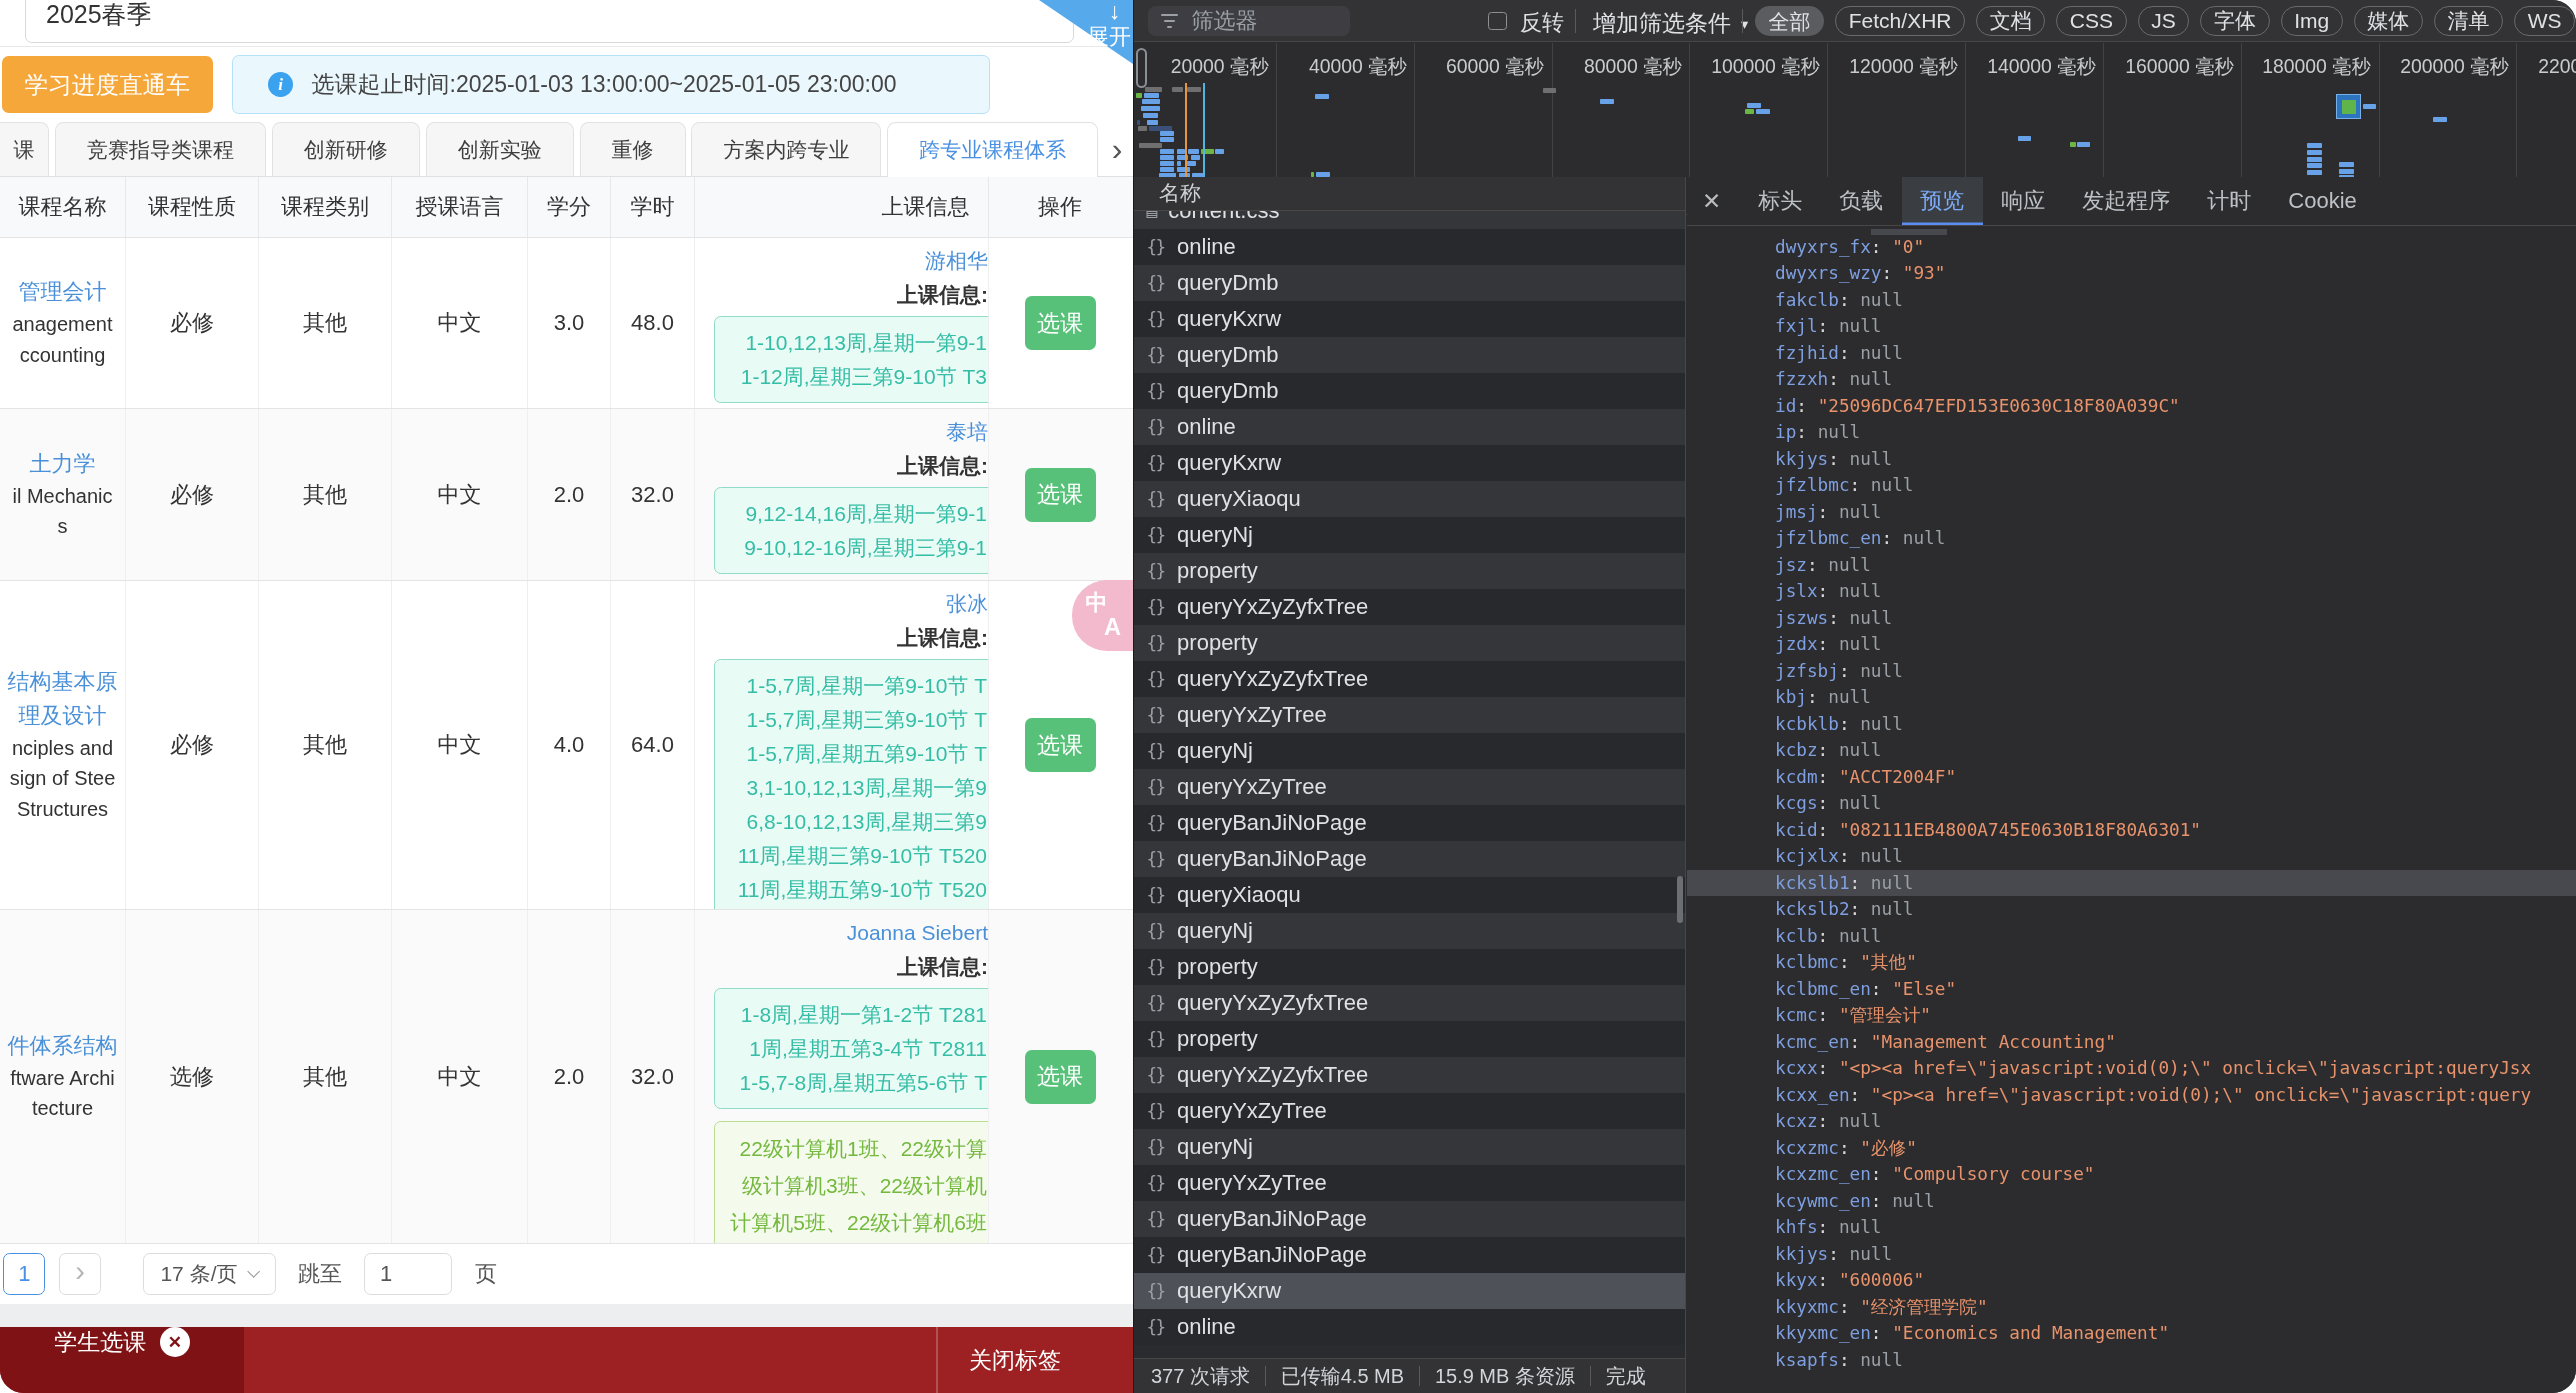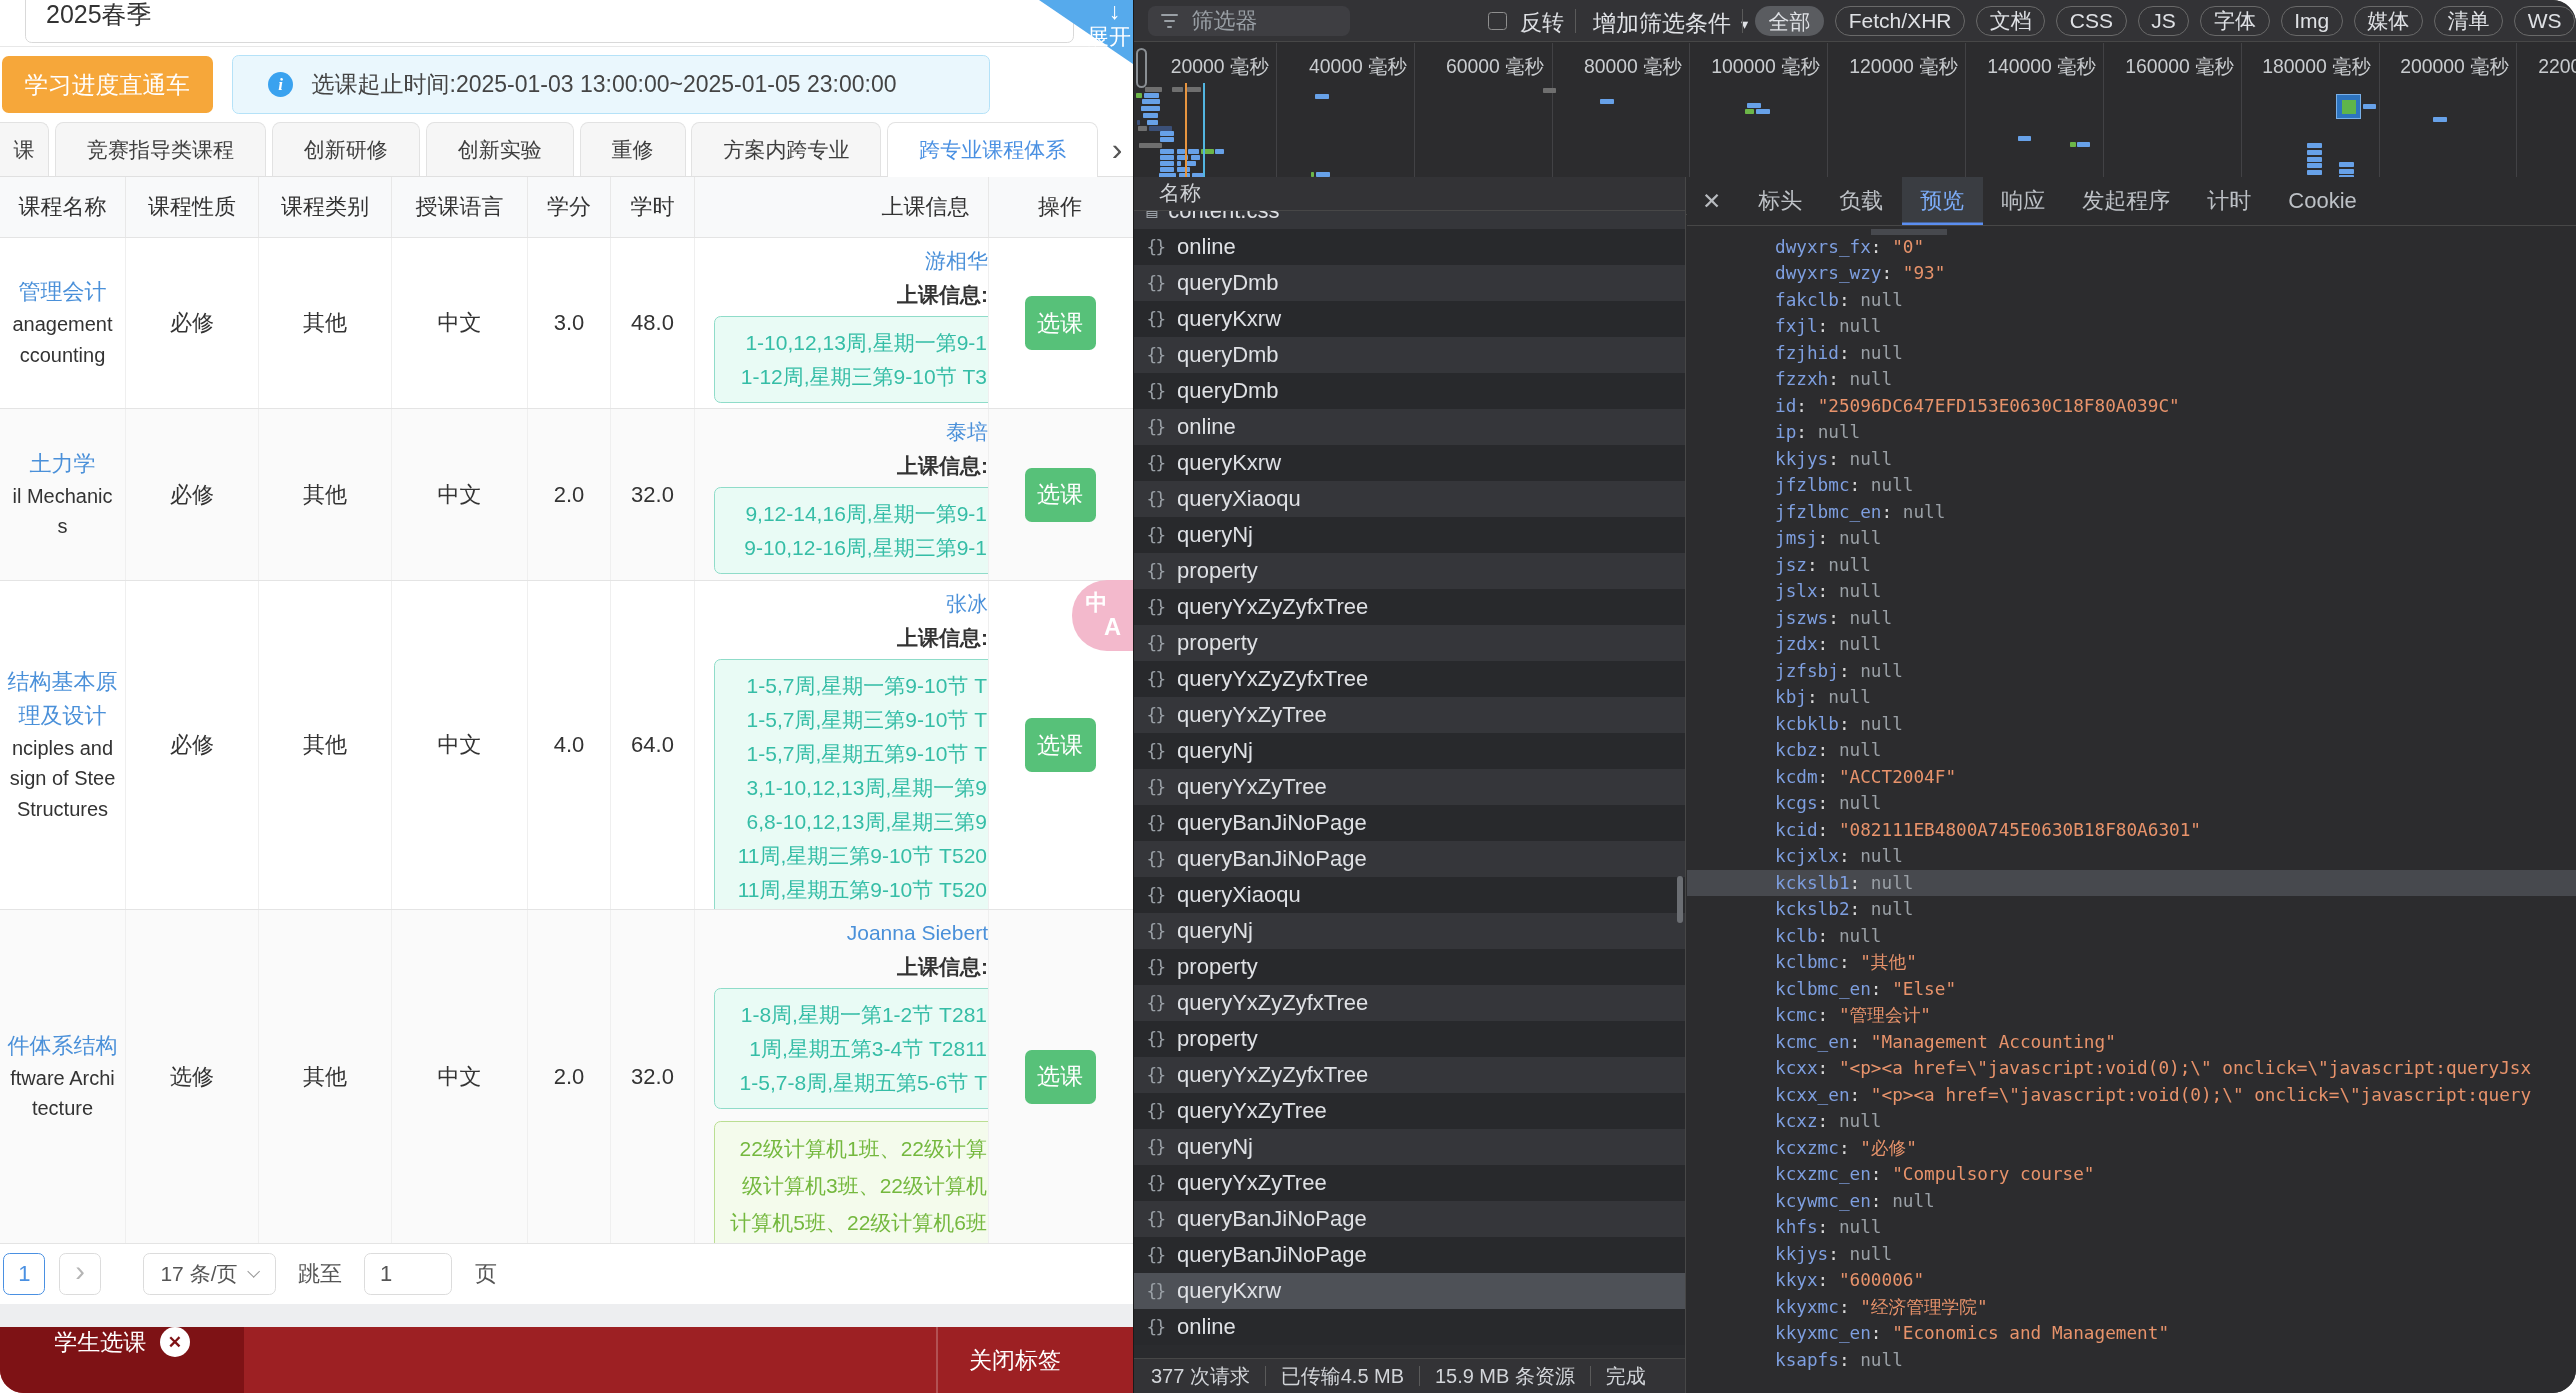--- a/index.html
+++ b/index.html
@@ -597,22 +597,22 @@
             <div class="pv-line"><span class="pk">dwyxrs_fx</span><span class="pc">: </span><span class="pv-s">"0"</span></div>
             <div class="pv-line"><span class="pk">dwyxrs_wzy</span><span class="pc">: </span><span class="pv-s">"93"</span></div>
             <div class="pv-line"><span class="pk">fakclb</span><span class="pc">: </span><span class="pv-n">null</span></div>
             <div class="pv-line"><span class="pk">fxjl</span><span class="pc">: </span><span class="pv-n">null</span></div>
             <div class="pv-line"><span class="pk">fzjhid</span><span class="pc">: </span><span class="pv-n">null</span></div>
             <div class="pv-line"><span class="pk">fzzxh</span><span class="pc">: </span><span class="pv-n">null</span></div>
             <div class="pv-line"><span class="pk">id</span><span class="pc">: </span><span class="pv-s">"25096DC647EFD153E0630C18F80A039C"</span></div>
             <div class="pv-line"><span class="pk">ip</span><span class="pc">: </span><span class="pv-n">null</span></div>
             <div class="pv-line"><span class="pk">kkjys</span><span class="pc">: </span><span class="pv-n">null</span></div>
             <div class="pv-line"><span class="pk">jfzlbmc</span><span class="pc">: </span><span class="pv-n">null</span></div>
+            <div class="pv-line"><span class="pk">jmsj</span><span class="pc">: </span><span class="pv-n">null</span></div>
             <div class="pv-line"><span class="pk">jfzlbmc_en</span><span class="pc">: </span><span class="pv-n">null</span></div>
-            <div class="pv-line"><span class="pk">jmsj</span><span class="pc">: </span><span class="pv-n">null</span></div>
             <div class="pv-line"><span class="pk">jsz</span><span class="pc">: </span><span class="pv-n">null</span></div>
             <div class="pv-line"><span class="pk">jslx</span><span class="pc">: </span><span class="pv-n">null</span></div>
             <div class="pv-line"><span class="pk">jszws</span><span class="pc">: </span><span class="pv-n">null</span></div>
             <div class="pv-line"><span class="pk">jzdx</span><span class="pc">: </span><span class="pv-n">null</span></div>
             <div class="pv-line"><span class="pk">jzfsbj</span><span class="pc">: </span><span class="pv-n">null</span></div>
             <div class="pv-line"><span class="pk">kbj</span><span class="pc">: </span><span class="pv-n">null</span></div>
             <div class="pv-line"><span class="pk">kcbklb</span><span class="pc">: </span><span class="pv-n">null</span></div>
             <div class="pv-line"><span class="pk">kcbz</span><span class="pc">: </span><span class="pv-n">null</span></div>
             <div class="pv-line"><span class="pk">kcdm</span><span class="pc">: </span><span class="pv-s">"ACCT2004F"</span></div>
             <div class="pv-line"><span class="pk">kcgs</span><span class="pc">: </span><span class="pv-n">null</span></div>

